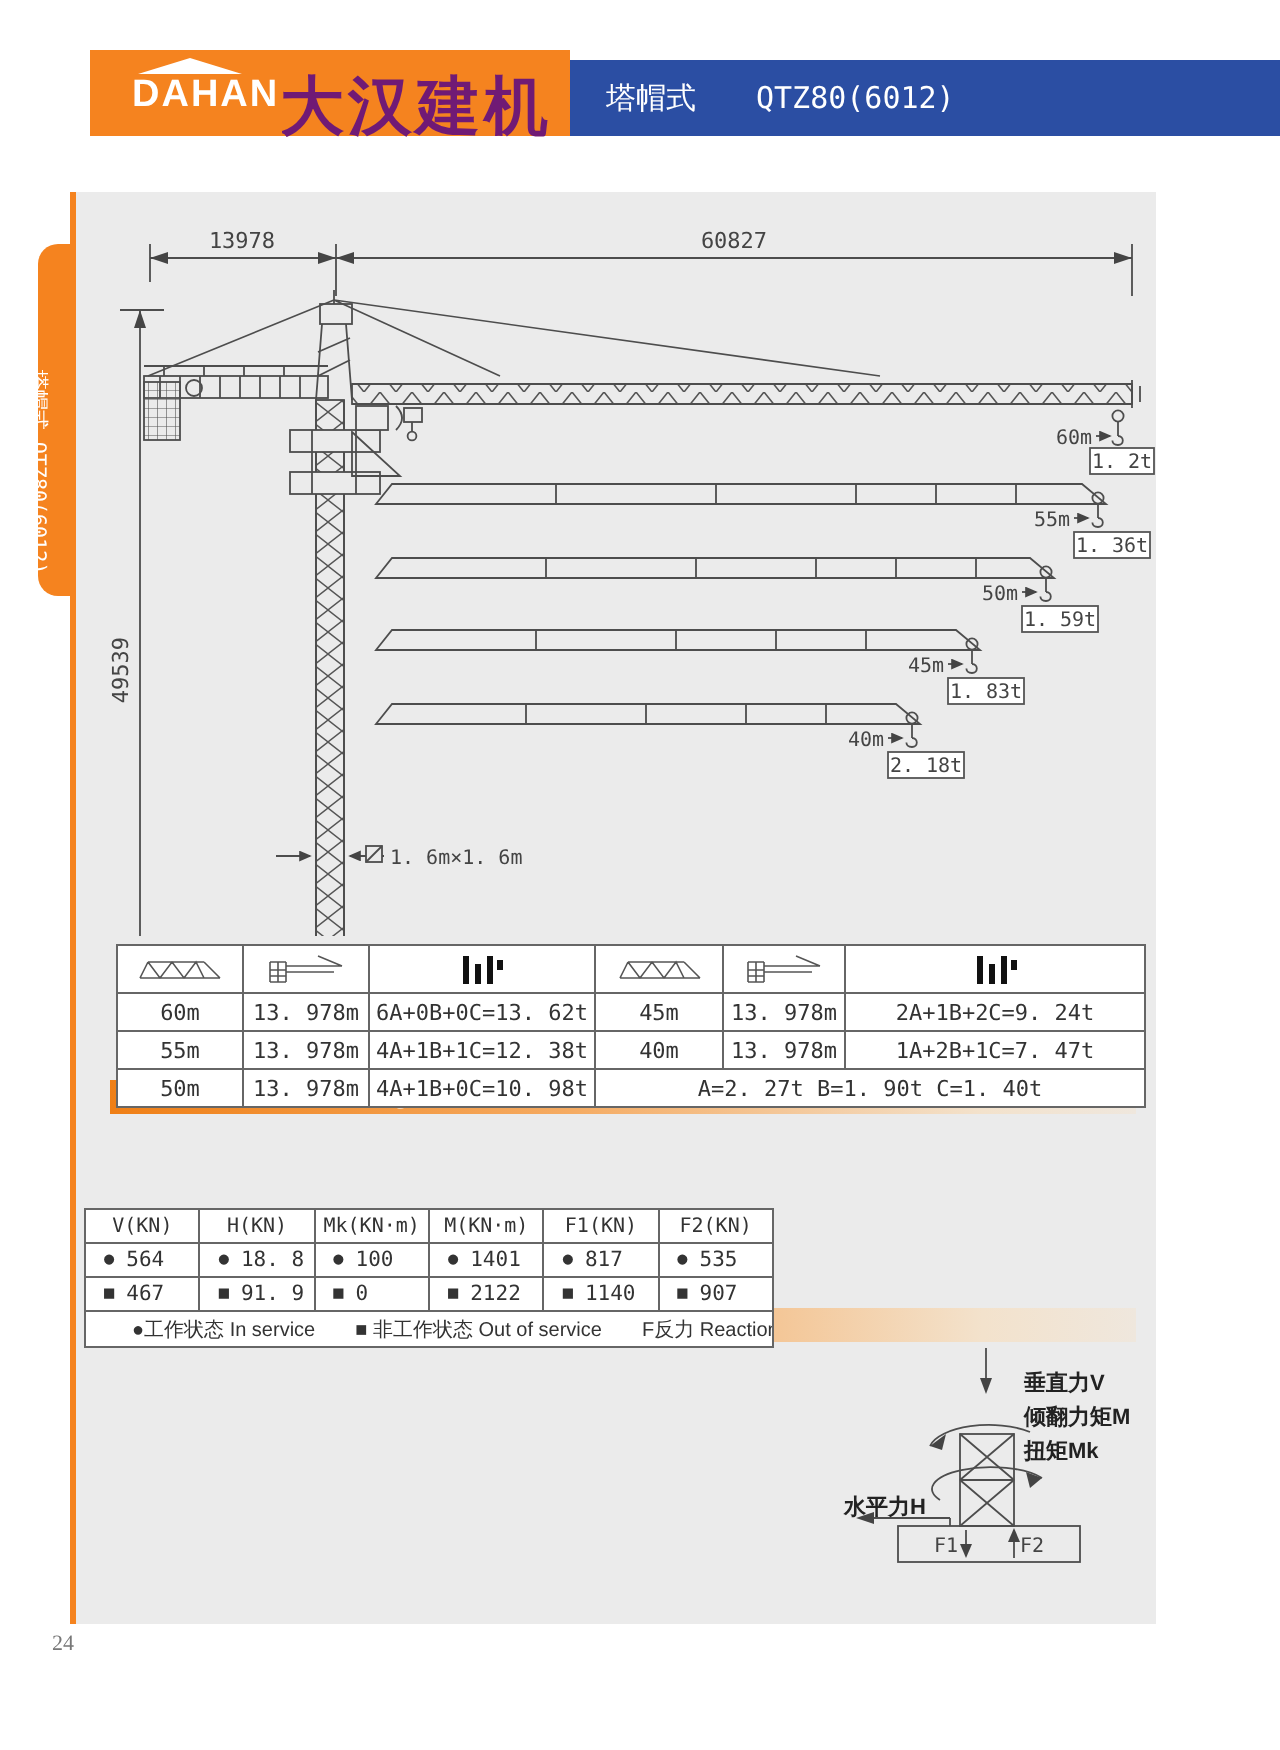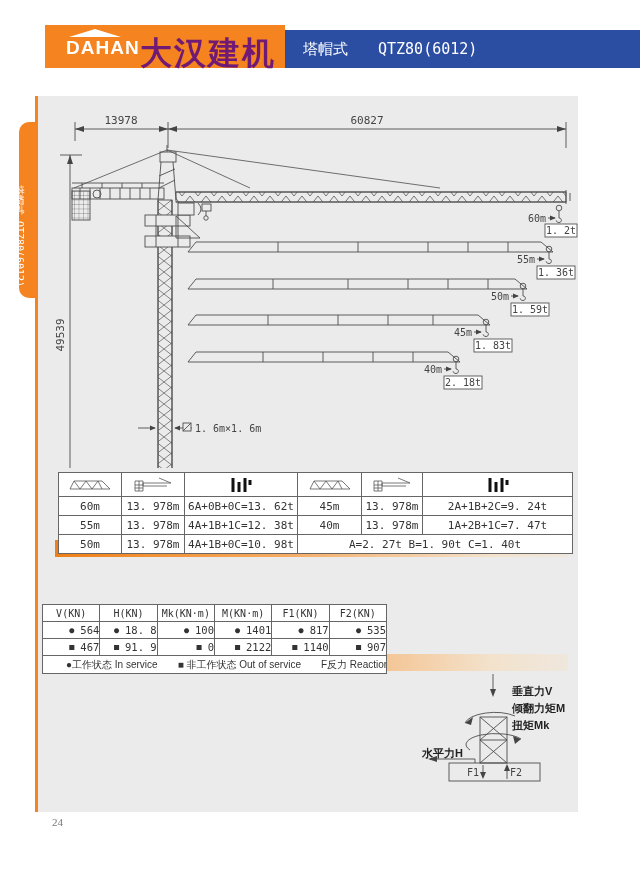--- a/index.html
+++ b/index.html
@@ -36,27 +36,27 @@
            color:#fff;font-size:11px;font-weight:bold;line-height:17px;padding-left:12px;
            box-sizing:border-box;}
   .sec-bar .en{margin-left:18px;letter-spacing:1px;font-family:"DejaVu Sans Mono",monospace;font-weight:bold;}
   
   table{border-collapse:collapse;background:#fff;position:absolute;table-layout:fixed;}
   td,th{border:1px solid #666;font-family:"DejaVu Sans Mono",monospace;font-size:11px;
         font-weight:normal;text-align:center;padding:0;overflow:hidden;white-space:nowrap;}
   #bw-table{left:20px;top:376px;width:514px;}
   #bw-table th{height:23px;} #bw-table td{height:18px;}
   #fl-table{left:4px;top:508px;width:345px;}
-  #fl-table th{height:16px;font-size:10px;} #fl-table td{height:16px;font-size:10.5px;text-align:right;padding-left:9px;}
+  #fl-table th{height:16px;font-size:10px;} #fl-table td{height:16px;font-size:10.5px;text-align:left;padding-left:9px;}
   #fl-table td .mk{margin-right:6px;font-size:8.5px;vertical-align:1px;}
   #fl-table .legend-cell{padding-left:16px;font-size:10px;height:17px;}
   .legend-cell span{margin:0 7px;font-family:"Liberation Sans",sans-serif;}
   .icon-cell svg{position:static;display:inline-block;vertical-align:middle;}
   
-  .page-num{position:absolute;left:52px;top:816px;font-size:11px;color:#777;
+  .page-num{position:absolute;left:26px;top:816px;font-size:11px;color:#777;
             font-family:"Liberation Serif",serif;}
 </style>
 </head>
 <body>
 
 <div id="page">
 
   <div class="hdr-orange">
     <div class="logo-roof"></div>
     <div class="logo-en">DAHAN</div>

